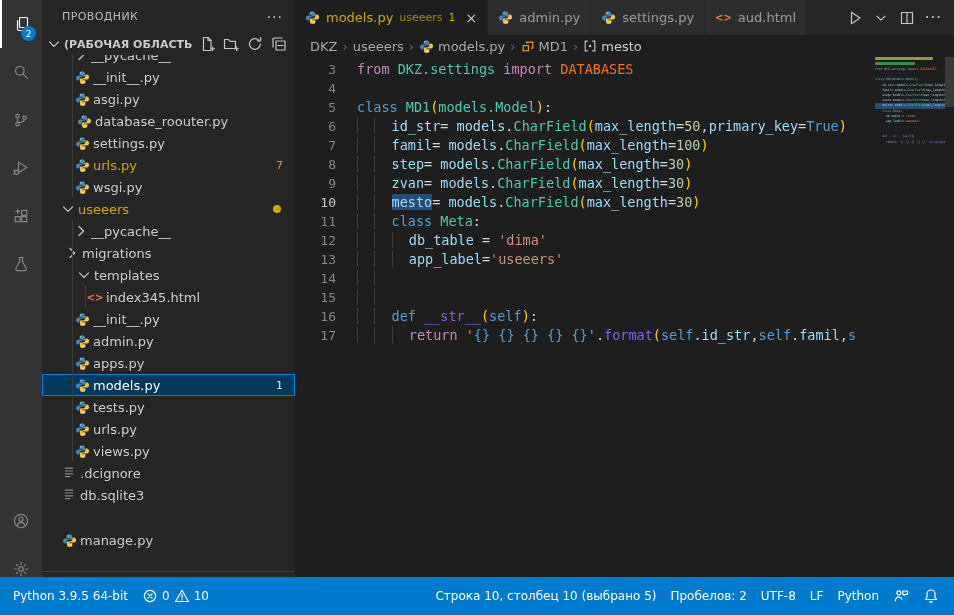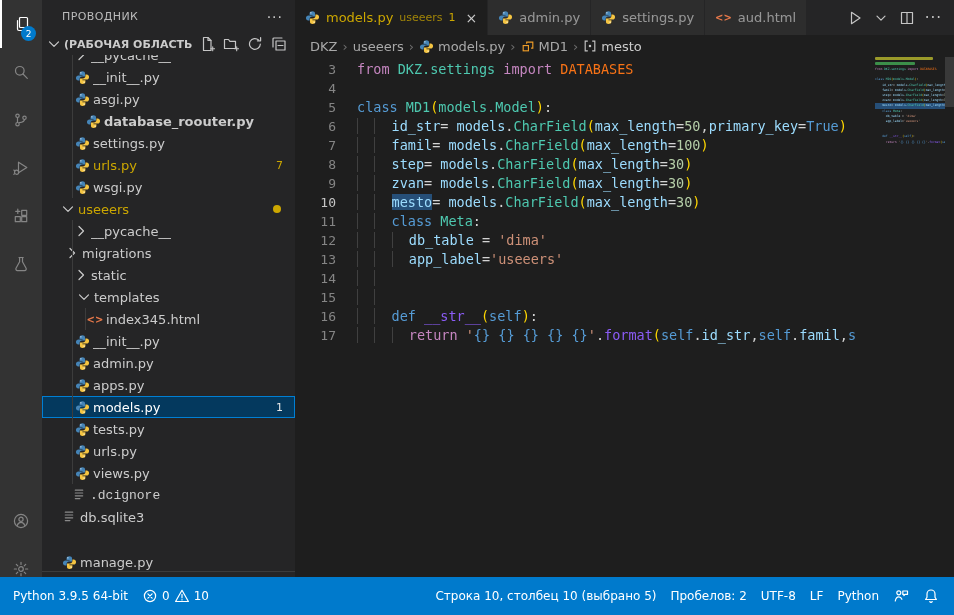--- a/index.html
+++ b/index.html
@@ -239,21 +239,21 @@
           <span class="icon ficon">
             <svg width="15" height="15" viewBox="0 0 16 16">
               <path fill="#4584b6" d="M7.9 1.2c-1.9 0-3 .8-3 2.1v1.9h3.2v.6H3.6C2.2 5.8 1 6.9 1 8.6s1.1 2.7 2.5 2.7h1.4V9.6c0-1.5 1.2-2.6 2.7-2.6h3.1V3.3c0-1.2-1.1-2.1-2.8-2.1z"></path>
               <path fill="#f5c542" d="M8.1 14.8c1.9 0 3-.8 3-2.1v-1.9H7.9v-.6h4.5c1.4 0 2.6-1.1 2.6-2.8s-1.1-2.7-2.5-2.7h-1.4v1.7c0 1.5-1.2 2.6-2.7 2.6H5.3v3.7c0 1.2 1.1 2.1 2.8 2.1z"></path>
               <circle fill="#ffffff" cx="6.3" cy="3" r=".65"></circle>
               <circle fill="#ffffff" cx="9.7" cy="13" r=".65"></circle>
             </svg>
           </span>
           <span class="lbl">asgi.py</span>
         </div>
-        <div class="row" style="padding-left: 42px; font-weight: bold;">
+        <div class="row" style="padding-left: 33px;">
           <span class="g1"></span>
           <span class="icon ficon">
             <svg width="15" height="15" viewBox="0 0 16 16">
               <path fill="#4584b6" d="M7.9 1.2c-1.9 0-3 .8-3 2.1v1.9h3.2v.6H3.6C2.2 5.8 1 6.9 1 8.6s1.1 2.7 2.5 2.7h1.4V9.6c0-1.5 1.2-2.6 2.7-2.6h3.1V3.3c0-1.2-1.1-2.1-2.8-2.1z"></path>
               <path fill="#f5c542" d="M8.1 14.8c1.9 0 3-.8 3-2.1v-1.9H7.9v-.6h4.5c1.4 0 2.6-1.1 2.6-2.8s-1.1-2.7-2.5-2.7h-1.4v1.7c0 1.5-1.2 2.6-2.7 2.6H5.3v3.7c0 1.2 1.1 2.1 2.8 2.1z"></path>
               <circle fill="#ffffff" cx="6.3" cy="3" r=".65"></circle>
               <circle fill="#ffffff" cx="9.7" cy="13" r=".65"></circle>
             </svg>
           </span>
           <span class="lbl">database_roouter.py</span>
@@ -314,29 +314,20 @@
           <span class="lbl">__pycache__</span>
         </div>
         <div class="row" style="padding-left: 22px;">
           <span class="g1"></span>
           <span class="chev icon">
             <svg width="16" height="16" viewBox="0 0 16 16" fill="none" stroke="currentColor" stroke-width="1.2" stroke-linecap="round" stroke-linejoin="round">
               <path d="M6 3.5L10.5 8 6 12.5"></path>
             </svg>
           </span>
           <span class="lbl">migrations</span>
-        </div>
-        <div class="row" style="padding-left: 31px;">
-          <span class="g1"></span>
-          <span class="chev icon">
-            <svg width="16" height="16" viewBox="0 0 16 16" fill="none" stroke="currentColor" stroke-width="1.2" stroke-linecap="round" stroke-linejoin="round">
-              <path d="M6 3.5L10.5 8 6 12.5"></path>
-            </svg>
-          </span>
-          <span class="lbl">static</span>
         </div>
         <div class="row" style="padding-left: 34px;">
           <span class="g1"></span>
           <span class="chev icon">
             <svg width="16" height="16" viewBox="0 0 16 16" fill="none" stroke="currentColor" stroke-width="1.2" stroke-linecap="round" stroke-linejoin="round">
               <path d="M3.5 5.8L8 10.3l4.5-4.5"></path>
             </svg>
           </span>
           <span class="lbl">templates</span>
         </div>
@@ -426,21 +417,21 @@
           <span class="icon ficon">
             <svg width="15" height="15" viewBox="0 0 16 16">
               <path fill="#4584b6" d="M7.9 1.2c-1.9 0-3 .8-3 2.1v1.9h3.2v.6H3.6C2.2 5.8 1 6.9 1 8.6s1.1 2.7 2.5 2.7h1.4V9.6c0-1.5 1.2-2.6 2.7-2.6h3.1V3.3c0-1.2-1.1-2.1-2.8-2.1z"></path>
               <path fill="#f5c542" d="M8.1 14.8c1.9 0 3-.8 3-2.1v-1.9H7.9v-.6h4.5c1.4 0 2.6-1.1 2.6-2.8s-1.1-2.7-2.5-2.7h-1.4v1.7c0 1.5-1.2 2.6-2.7 2.6H5.3v3.7c0 1.2 1.1 2.1 2.8 2.1z"></path>
               <circle fill="#ffffff" cx="6.3" cy="3" r=".65"></circle>
               <circle fill="#ffffff" cx="9.7" cy="13" r=".65"></circle>
             </svg>
           </span>
           <span class="lbl">views.py</span>
         </div>
-        <div class="row" style="padding-left: 28px; font-family: Liberation Mono, monospace;">
+        <div class="row" style="padding-left: 18px;">
           <span class="icon ficon" style="color: rgb(138, 138, 138);">
             <svg width="16" height="16" viewBox="0 0 16 16" fill="none" stroke="currentColor" stroke-width="1.2" stroke-linecap="round" stroke-linejoin="round">
               <path d="M4.3 3.2h7.4M4.3 6h7.4M4.3 8.8h7.4M4.3 11.6h4.6"></path>
             </svg>
           </span>
           <span class="lbl">.dcignore</span>
         </div>
         <div class="row" style="padding-left: 18px;">
           <span class="icon ficon" style="color: rgb(138, 138, 138);">
             <svg width="16" height="16" viewBox="0 0 16 16" fill="none" stroke="currentColor" stroke-width="1.2" stroke-linecap="round" stroke-linejoin="round">

